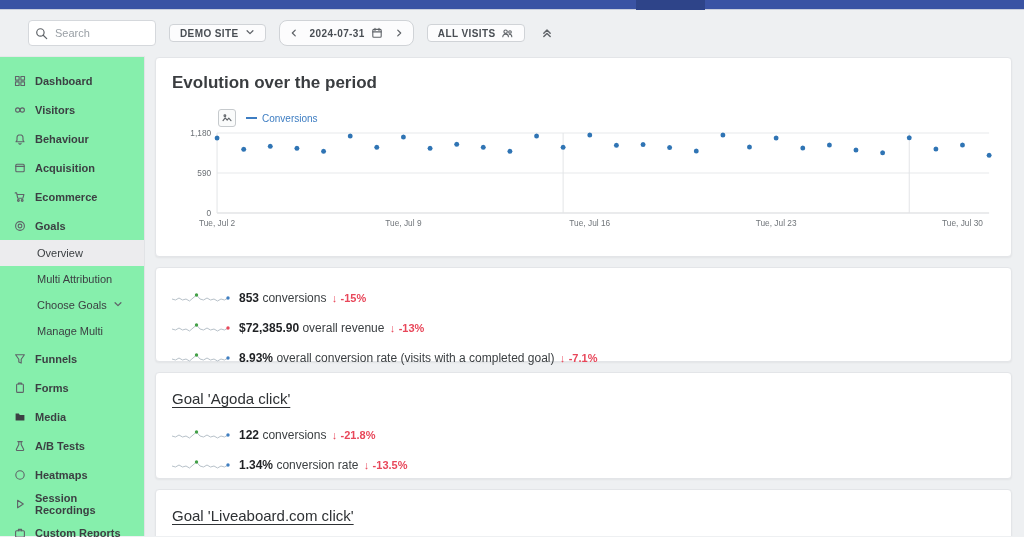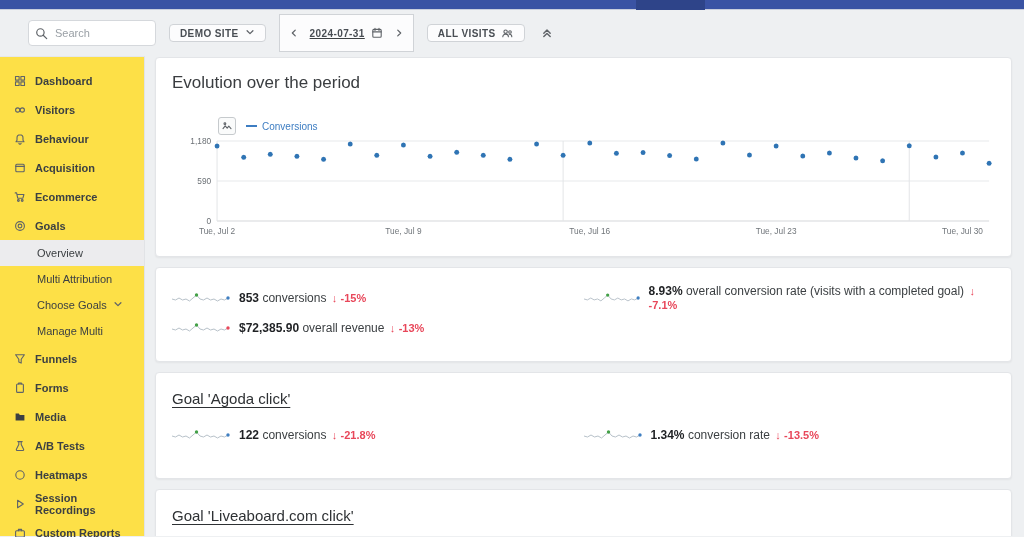--- a/index.html
+++ b/index.html
@@ -13,55 +13,55 @@
   
   .toolbar { height:46px; display:flex; align-items:center; padding:0 28px; gap:13px; }
   .searchbox { position:relative; width:128px; height:26px; }
   .searchbox input { width:100%; height:100%; border:1px solid #d5d8dc; border-radius:4px;
     background:#fff; font:11px "Liberation Sans",sans-serif; color:#333; padding:0 8px 0 26px; outline:none; }
   .searchbox input::placeholder { color:#9aa0a6; }
   .searchbox .sicon { position:absolute; left:7px; top:6px; }
   .tbtn { height:18px; border:1px solid #d0d3d7; border-radius:4px; background:#fcfcfd;
     display:flex; align-items:center; gap:6px; padding:0 10px; font-size:10px; font-weight:700;
     color:#494e54; letter-spacing:.4px; cursor:pointer; white-space:nowrap; }
-  .dategroup { height:38px; border:1px solid #d0d3d7; border-radius:0; background:#fcfcfd;
-    display:flex; align-items:center; padding:0 6px; gap:8px;text-decoration:underline; }
+  .dategroup { height:26px; border:1px solid #d0d3d7; border-radius:8px; background:#fcfcfd;
+    display:flex; align-items:center; padding:0 6px; gap:8px; }
   .navbtn { display:flex; align-items:center; padding:2px 3px; cursor:pointer; }
   .datelabel { display:flex; align-items:center; gap:6px; font-size:10px; font-weight:700;
     color:#494e54; letter-spacing:.4px; cursor:pointer; }
   .collapsebtn { display:flex; align-items:center; cursor:pointer; padding:3px; }
 
   
   .layout { display:flex; height:480px; }
-  aside { width:145px; background:#fde047; border-right:1px solid #e1e3e6; border-top:1px solid #e6e8ea; padding-top:9px; flex:none; }
+  aside { width:145px; background:#86efac; border-right:1px solid #e1e3e6; border-top:1px solid #e6e8ea; padding-top:9px; flex:none; }
   .side-item { height:29px; display:flex; align-items:center; gap:9px; padding:0 14px;
     font-size:11px; font-weight:700; color:#3c4043; cursor:pointer; }
   .side-item .icn { width:12px; height:12px; display:flex; flex:none; }
   .side-sub { height:26px; display:flex; align-items:center; gap:6px; padding:0 14px 0 37px;
     font-size:11px; font-weight:400; color:#3c4043; cursor:pointer; }
   .side-sub.active { background:#ececee;align-items:center; }
   svg.oicn { stroke:#5f6368; fill:none; stroke-width:1.1; stroke-linecap:round; stroke-linejoin:round; }
 
   main { flex:1; padding:1px 12px 0 10px; overflow:hidden; }
   .card { background:#fff; border:1px solid #e3e5e8; border-radius:4px;
     box-shadow:0 1px 2px rgba(0,0,0,.05); margin-bottom:10px; padding:14px 16px; }
 
   
   .chart-card { height:200px; }
-  .chart-title { font-size:17px; font-weight:400; color:#3a3d40; margin:1px 0 24px; }
+  .chart-title { font-size:17px; font-weight:700; color:#3a3d40; margin:1px 0 16px; }
   .legendrow { display:flex; align-items:center; gap:10px; margin-left:46px; height:18px; margin-bottom:2px; }
   .exportbtn { width:18px; height:18px; border:1px solid #c6cacd; border-radius:3px;
     display:flex; align-items:center; justify-content:center; cursor:pointer; background:#fafbfb; }
   .legenditem { display:flex; align-items:center; gap:5px; font-size:10px; color:#3d7dc2; cursor:pointer; }
   .legendswatch { width:11px; height:2px; background:#3d7dc2; }
   .chart-svg { width:100%; height:104px; display:block; }
 
   
   .metric-card { height:95px; padding-top:15px; }
-  .mgrid { display:grid; grid-template-columns:1fr 1fr; align-items:start; }
+  .mgrid { display:grid; grid-template-columns:1fr; align-items:start; }
   .metric { display:flex; align-items:center; gap:9px; height:30px; font-size:12px; color:#3c4043; }
   .metric .val { font-weight:700; color:#1f2124; }
   .metric .arrow { color:#e8475a; font-weight:700; font-size:11px; margin-left:2px; }
   .metric .chg { color:#e8475a; font-size:11px; font-weight:600; }
 
   
   .goal-card { height:107px; padding-top:17px; }
   .goal-title { display:inline-block; font-size:15px; font-weight:400; color:#2e3134;
     text-decoration:underline; text-underline-offset:3px; margin-bottom:13px; cursor:pointer; }
   .goal-card2 { height:110px; padding-top:17px; }

